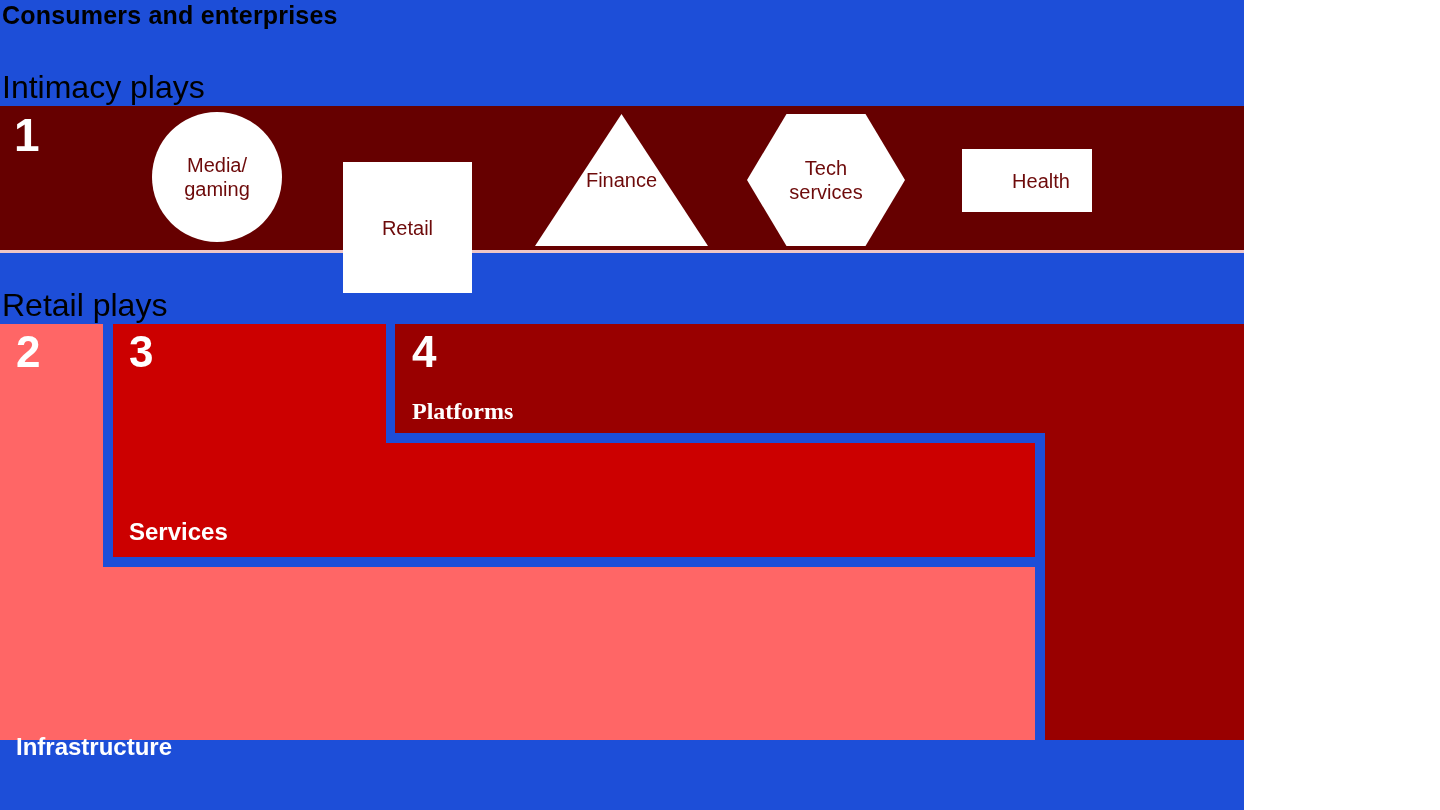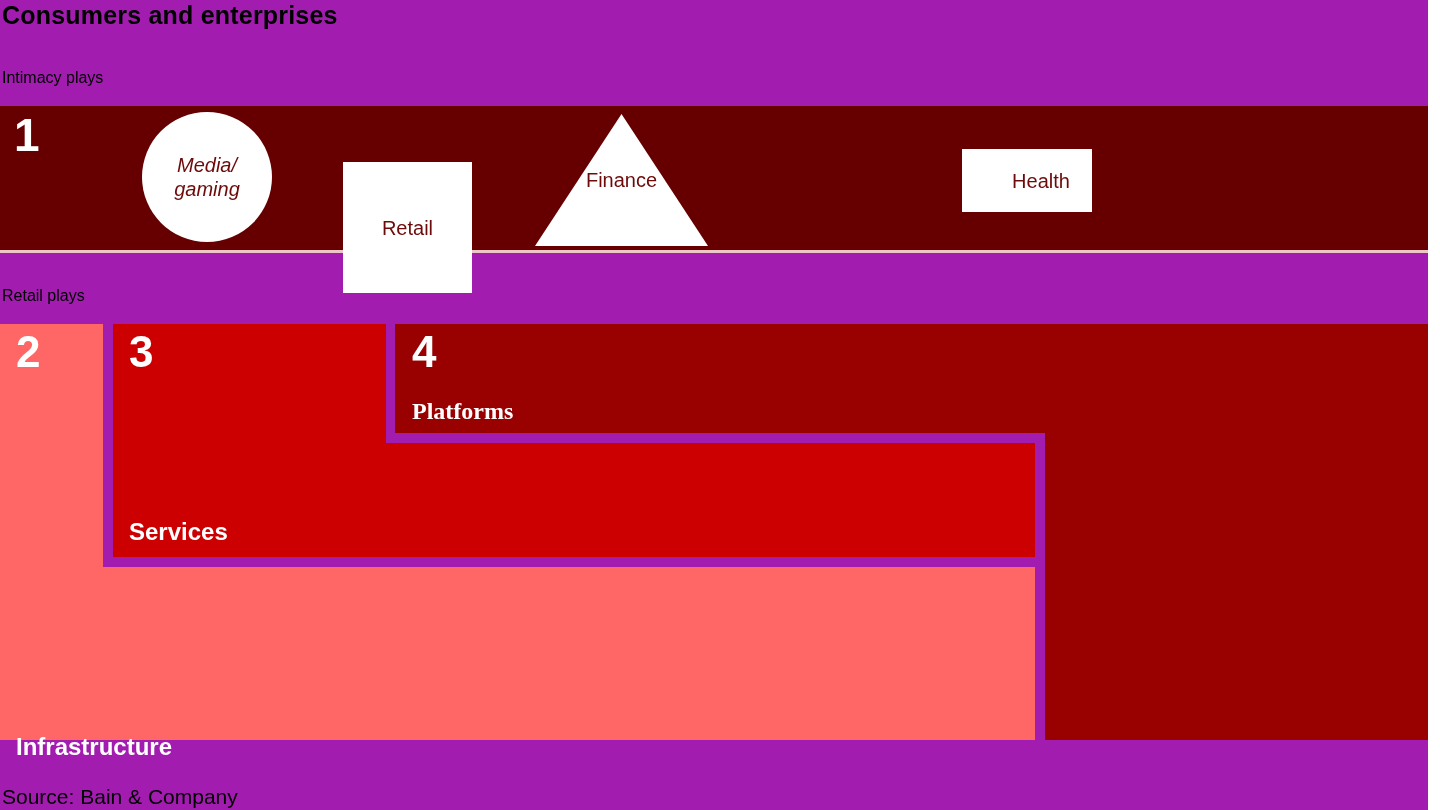--- a/index.html
+++ b/index.html
@@ -1,34 +1,34 @@
 <!DOCTYPE html>
 <html><head>
 <meta charset="utf-8">
 <style>
   html, body { margin: 0; padding: 0; background: #ffffff; }
   .canvas {
     position: relative;
-    width: 1428px;
+    width: 1244px;
     height: 810px;
-    background: #a21caf;
+    background: #1d4ed8;
     font-family: "Liberation Sans", sans-serif;
     overflow: hidden;
   }
   .abs { position: absolute; }
 
   .page-title {
     left: 2px; top: 1px;
     font-size: 25px;
     font-weight: bold;
     color: #000000;
     letter-spacing: 0.2px;
   }
   .subhead {
-    font-size: 16px;
+    font-size: 32px;
     color: #000000;
   }
   .subhead.intimacy { left: 2px; top: 69px; }
   .subhead.scale    { left: 2px; top: 287px; }
 
   
   .band1 {
     left: 0; top: 106px;
     width: 1440px; height: 144px;
     background: #660000;
@@ -50,21 +50,21 @@
     color: #6d0a0a;
     font-size: 20px;
     line-height: 1.2;
     display: flex;
     align-items: center;
     justify-content: center;
     text-align: center;
     white-space: pre-line;
     box-sizing: border-box;
   }
-  .shape.circle   { left: 142px;  top: 112px; width: 130px; height: 130px; border-radius: 50%; font-style: italic; }
+  .shape.circle   { left: 152px;  top: 112px; width: 130px; height: 130px; border-radius: 50%; }
   .shape.square   { left: 343px;  top: 115px; width: 129px; height: 131px; margin-top: 47px; }
   .shape.triangle {
     left: 535px; top: 114px; width: 173px; height: 132px;
     clip-path: polygon(50% 0%, 100% 100%, 0% 100%);
     align-items: flex-end;
     padding-bottom: 54px;
   }
   .shape.hexagon  {
     left: 747px; top: 114px; width: 158px; height: 132px;
     clip-path: polygon(0% 50%, 25% 0%, 75% 0%, 100% 50%, 75% 100%, 25% 100%);
@@ -123,33 +123,36 @@
   <div class="shape circle">
     <span>Media/
 gaming</span>
   </div>
   <div class="shape square">
     <span>Retail</span>
   </div>
   <div class="shape triangle">
     <span>Finance</span>
   </div>
+  <div class="shape hexagon">
+    <span>Tech
+services</span>
+  </div>
   <div class="shape wide-rect">
     <span>Health</span>
   </div>
 
   <div class="abs subhead scale">Retail plays</div>
 
   <div class="block infrastructure"></div>
   <div class="block services"></div>
   <div class="block platforms"></div>
 
   <div class="abs big-number num-2">2</div>
   <div class="abs big-number num-3">3</div>
   <div class="abs big-number num-4">4</div>
 
   <div class="abs block-label label-platforms">Platforms</div>
   <div class="abs block-label label-services">Services</div>
   <div class="abs block-label label-infrastructure">Infrastructure</div>
 
-  <div class="abs source">Source: Bain &amp; Company</div>
 
 </div>
 
 </body></html>

